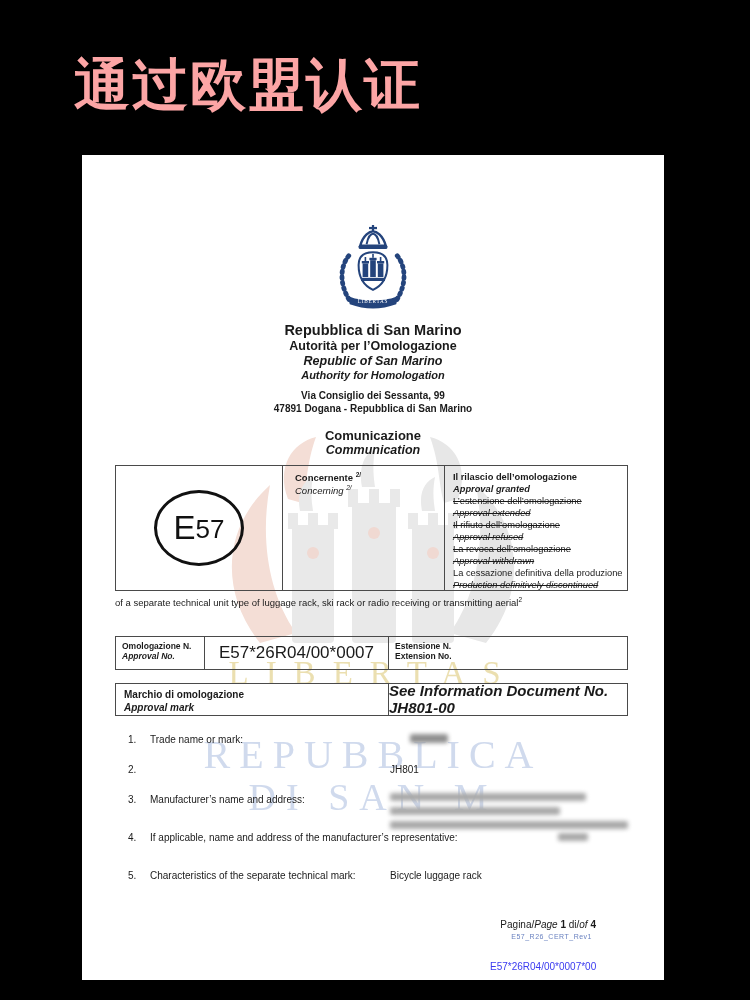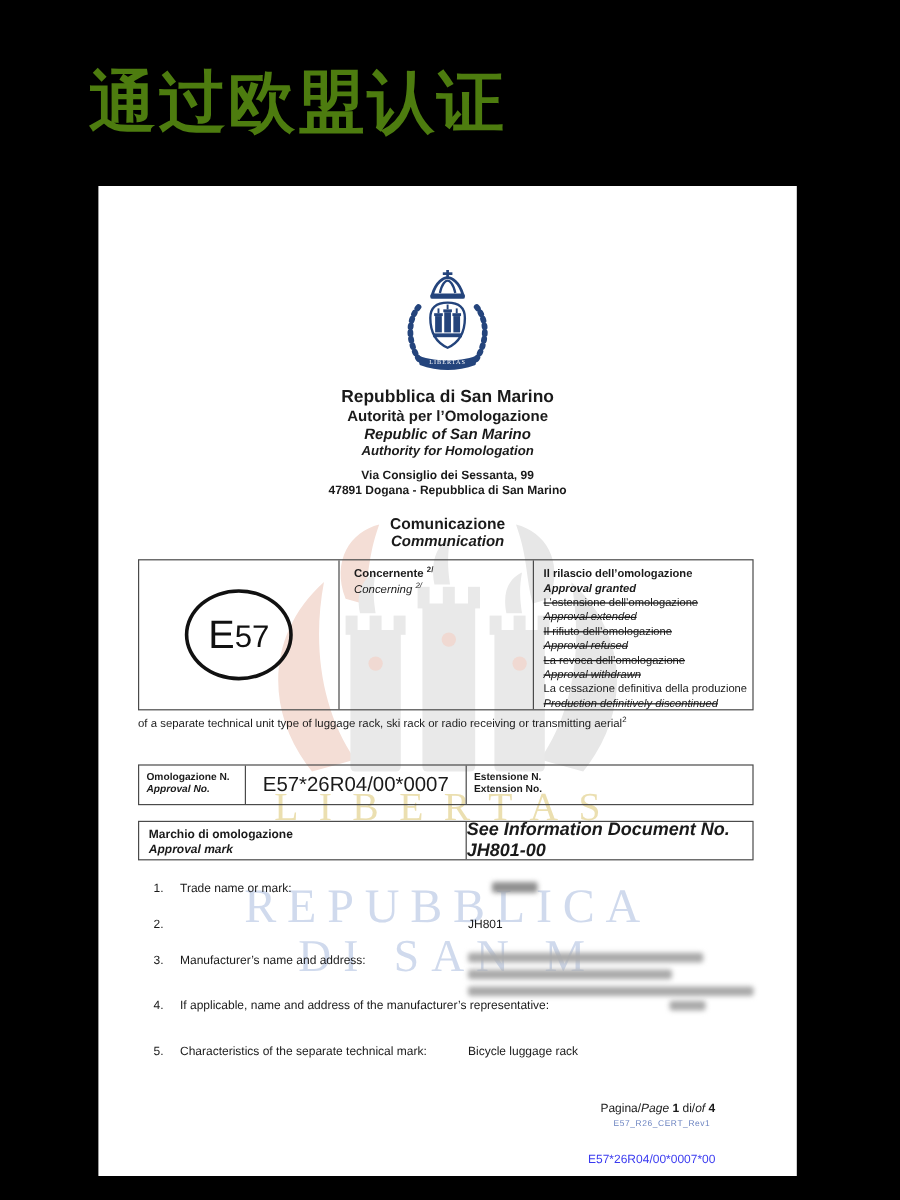--- a/index.html
+++ b/index.html
@@ -2,21 +2,21 @@
 <html><head>
 <meta charset="utf-8">
 <style>
   html,body{margin:0;padding:0;}
   body{
     width:750px;height:1000px;background:#000;position:relative;overflow:hidden;
     font-family:"Liberation Sans",sans-serif;
   }
   
   .banner-title{
-    position:absolute;left:74px;top:48px;color:#4d7c0f;
+    position:absolute;left:74px;top:48px;color:#fca5a5;
     font-family:"DejaVu Sans",sans-serif;font-size:56px;font-weight:900;letter-spacing:2px;
   }
   
   .doc{
     position:absolute;left:82px;top:155px;width:582px;height:825px;background:#ffffff;
     color:#1a1a1a;
   }
   .doc-content{position:relative;z-index:2;}
   
   .wm{position:absolute;inset:0;z-index:1;pointer-events:none;overflow:hidden;}

